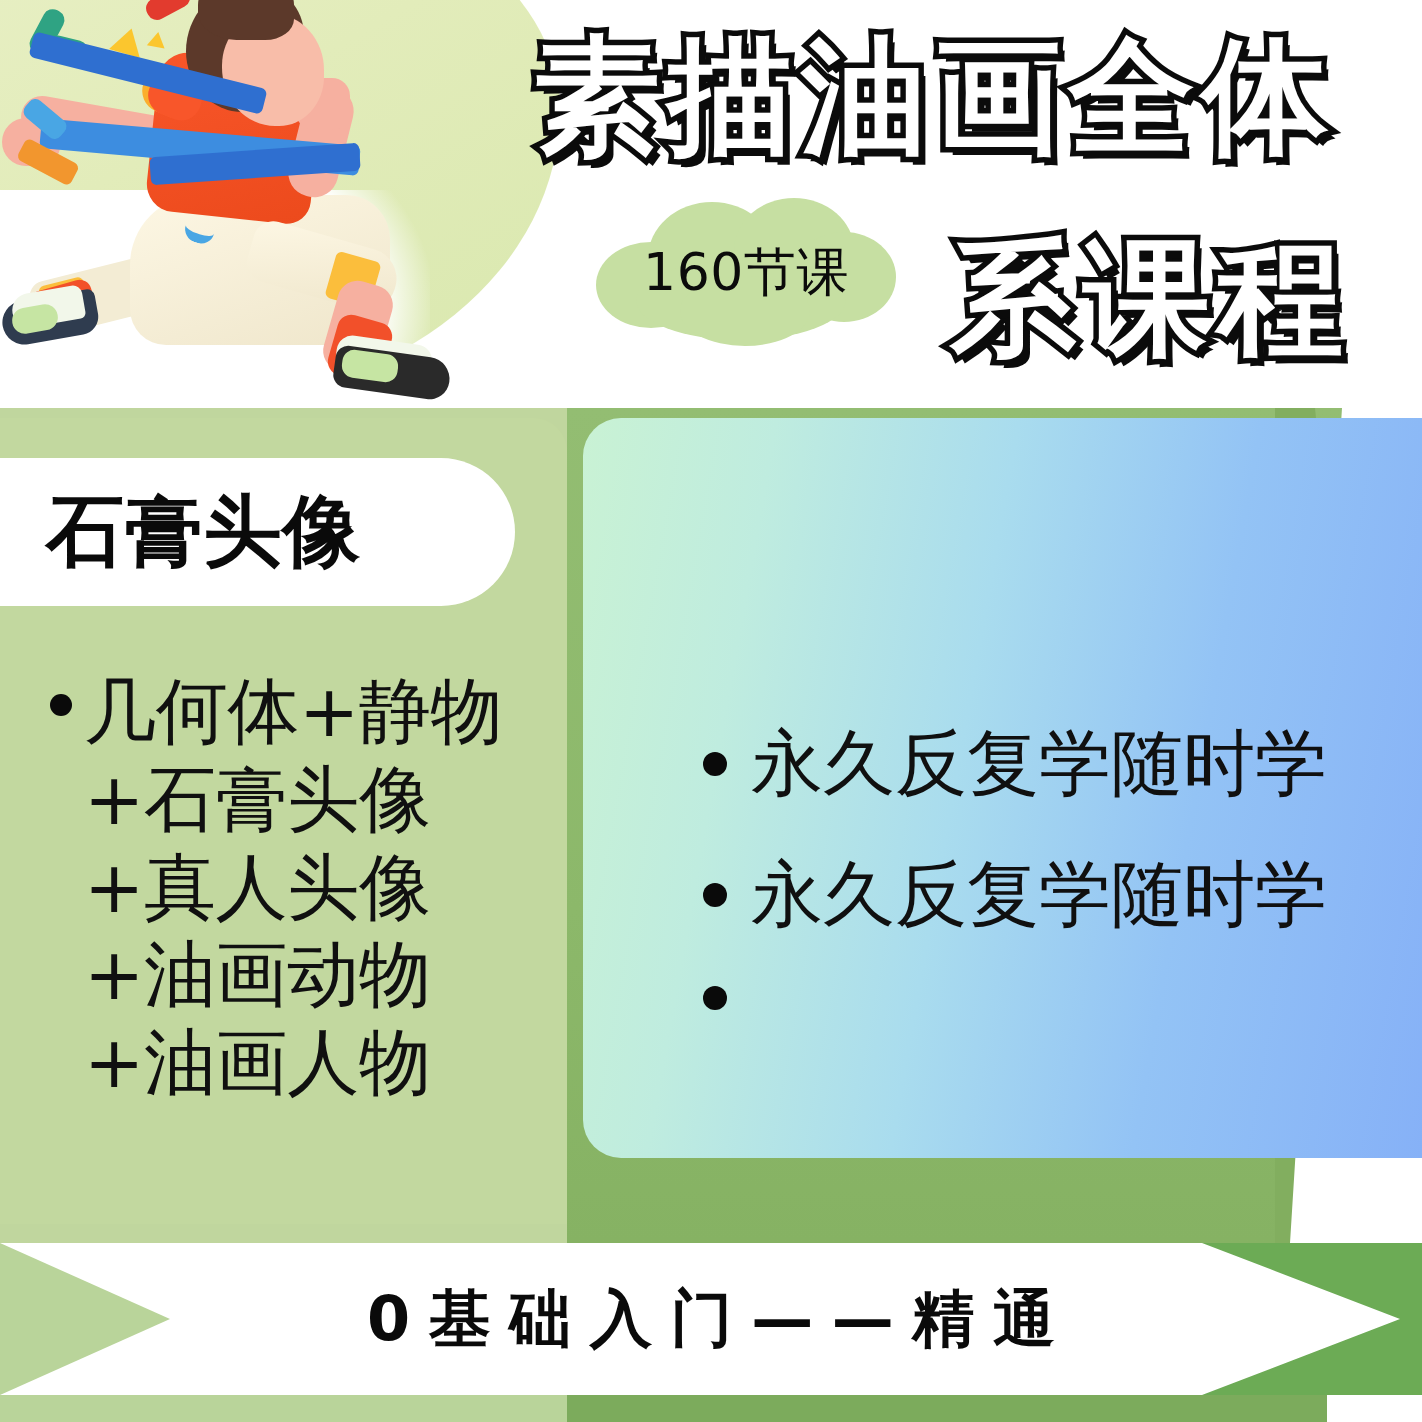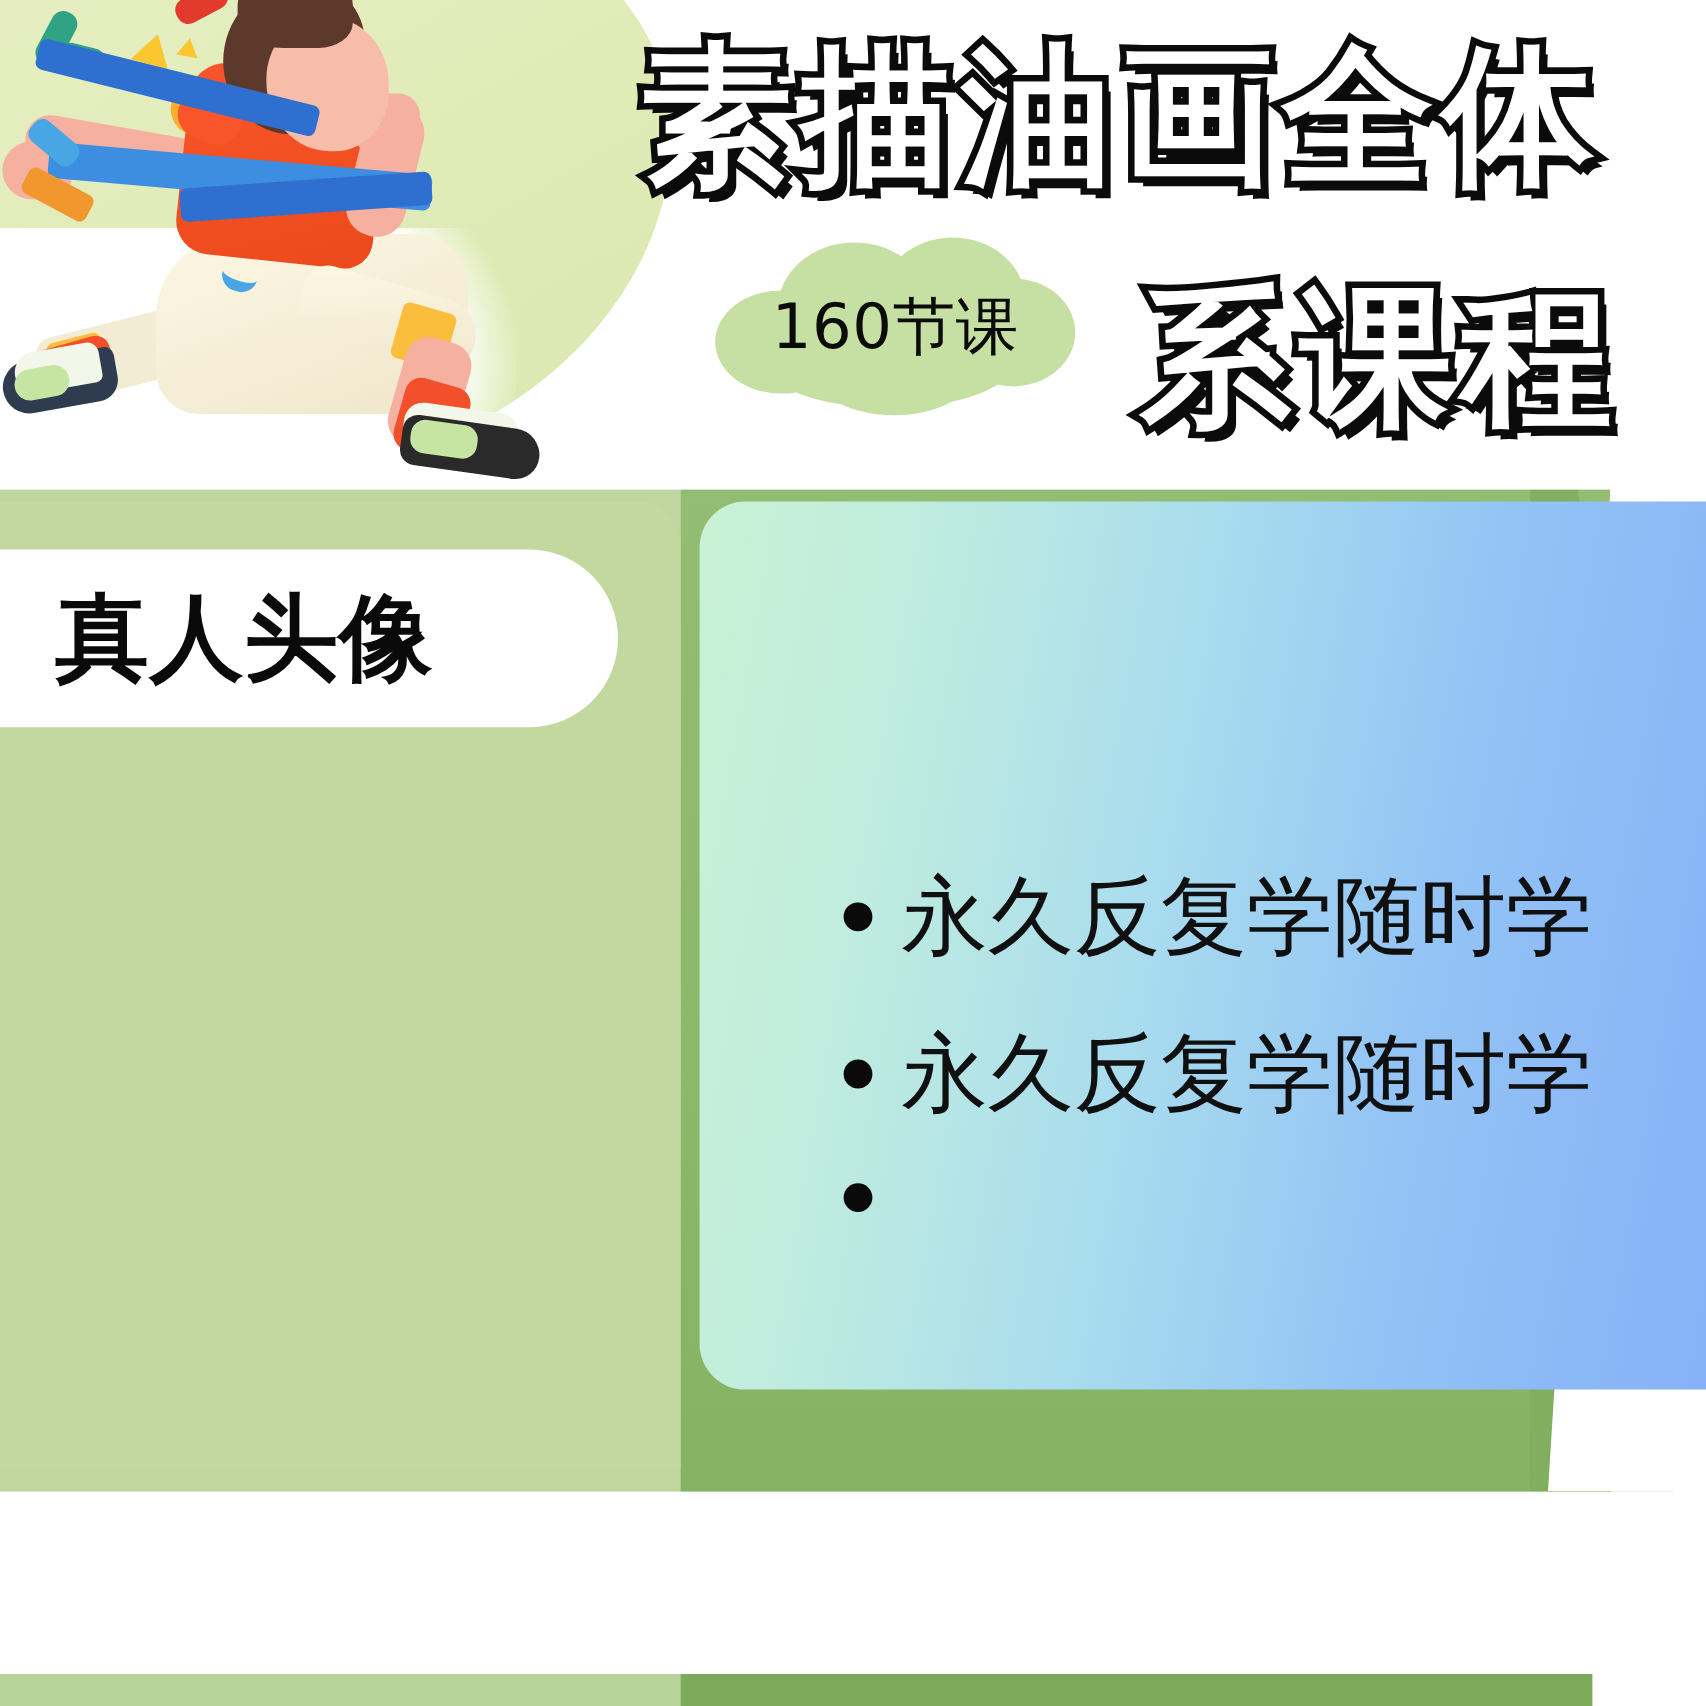--- a/index.html
+++ b/index.html
@@ -245,35 +245,47 @@
     <div class="cloud-text">160节课</div>
   </div>
 
   <div class="green-light"></div>
   <div class="green-dark"></div>
   <div class="green-dark-edge"></div>
   <div class="green-dark-taper"></div>
 
   <div class="left-panel"></div>
   <div class="left-pill">
-    <span>真人头像</span>
-  </div>
+    <span>石膏头像</span>
+  </div>
+  <ul class="left-list">
+    <li>
+      <span class="dot"></span>
+      <span class="txt">几何体+静物+石膏头像+真人头像+油画动物+油画人物</span>
+    </li>
+  </ul>
 
   <div class="right-panel">
     <ul class="right-list">
       <li>
         <span class="dot"></span>
         <span class="txt">永久反复学随时学</span>
       </li>
       <li>
         <span class="dot"></span>
         <span class="txt">永久反复学随时学</span>
       </li>
       <li>
         <span class="dot"></span>
       </li>
     </ul>
   </div>
 
+  <div class="ribbon">
+    <div class="ribbon-white"></div>
+    <div class="notch-left"></div>
+    <div class="notch-right"></div>
+    <div class="ribbon-text">0基础入门——精通</div>
+  </div>
   <div class="foot-light"></div>
   <div class="foot-dark"></div>
 
 </div>
 
 </body></html>

